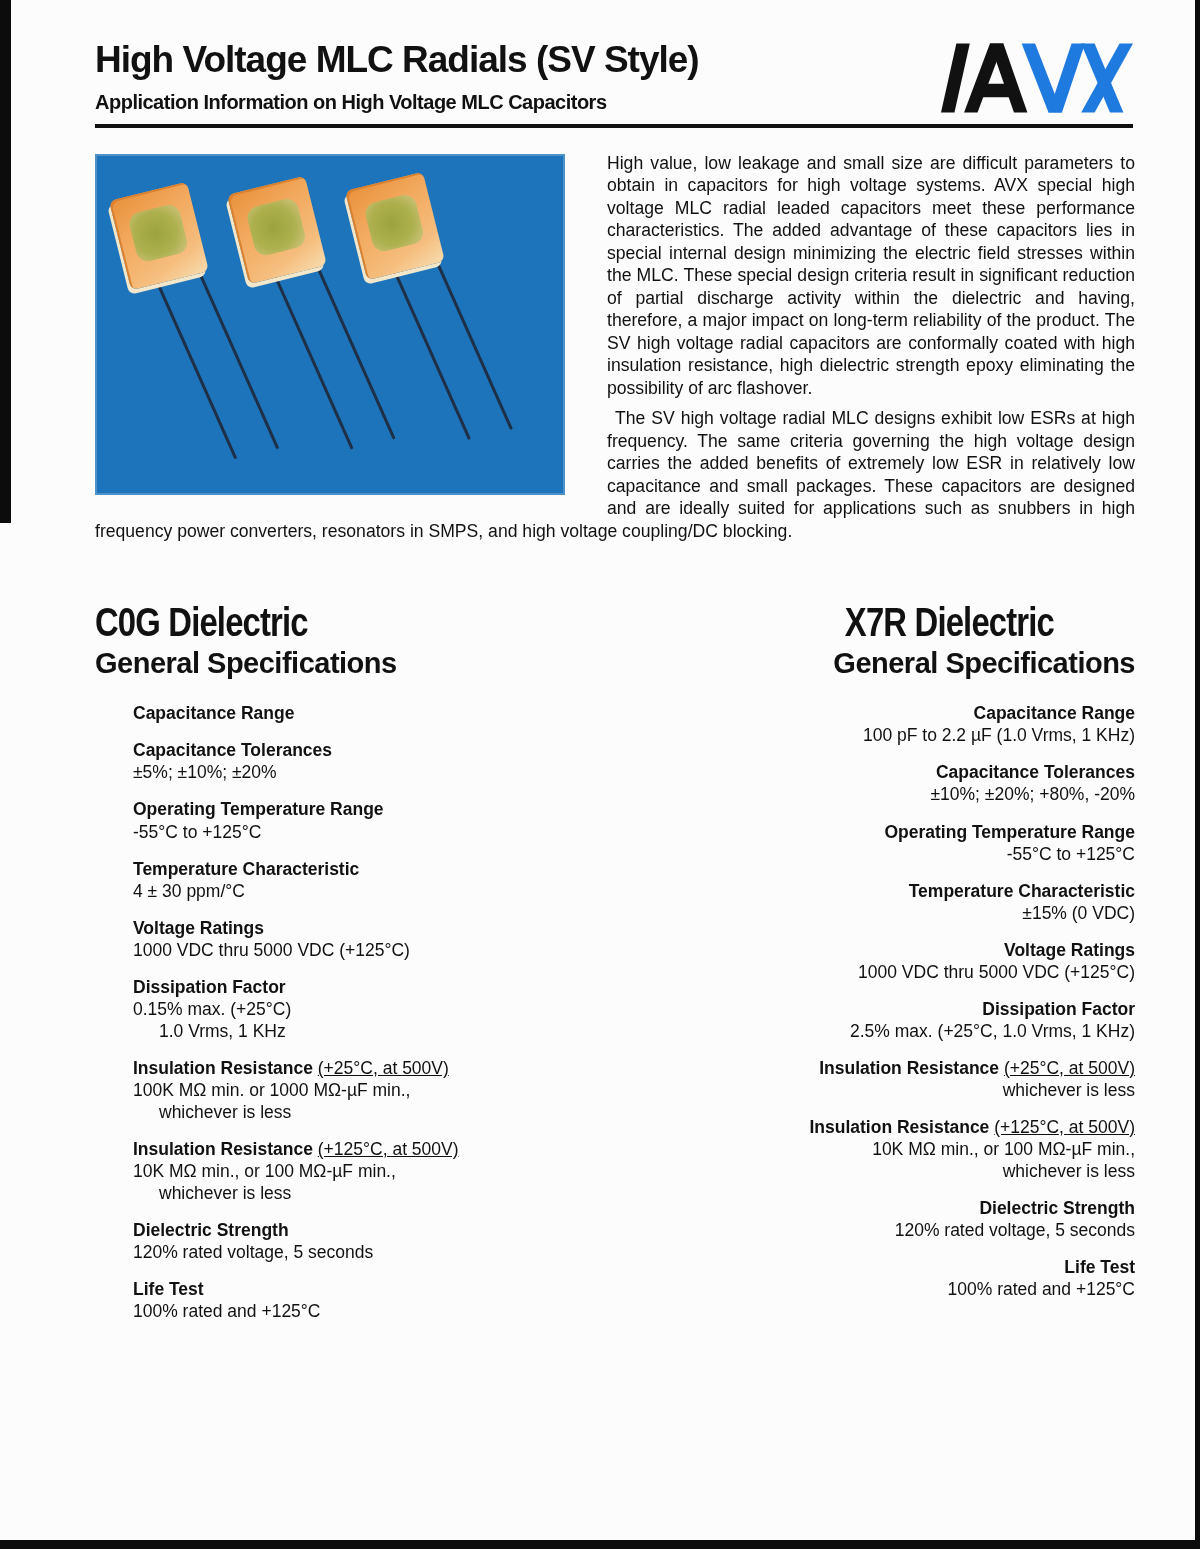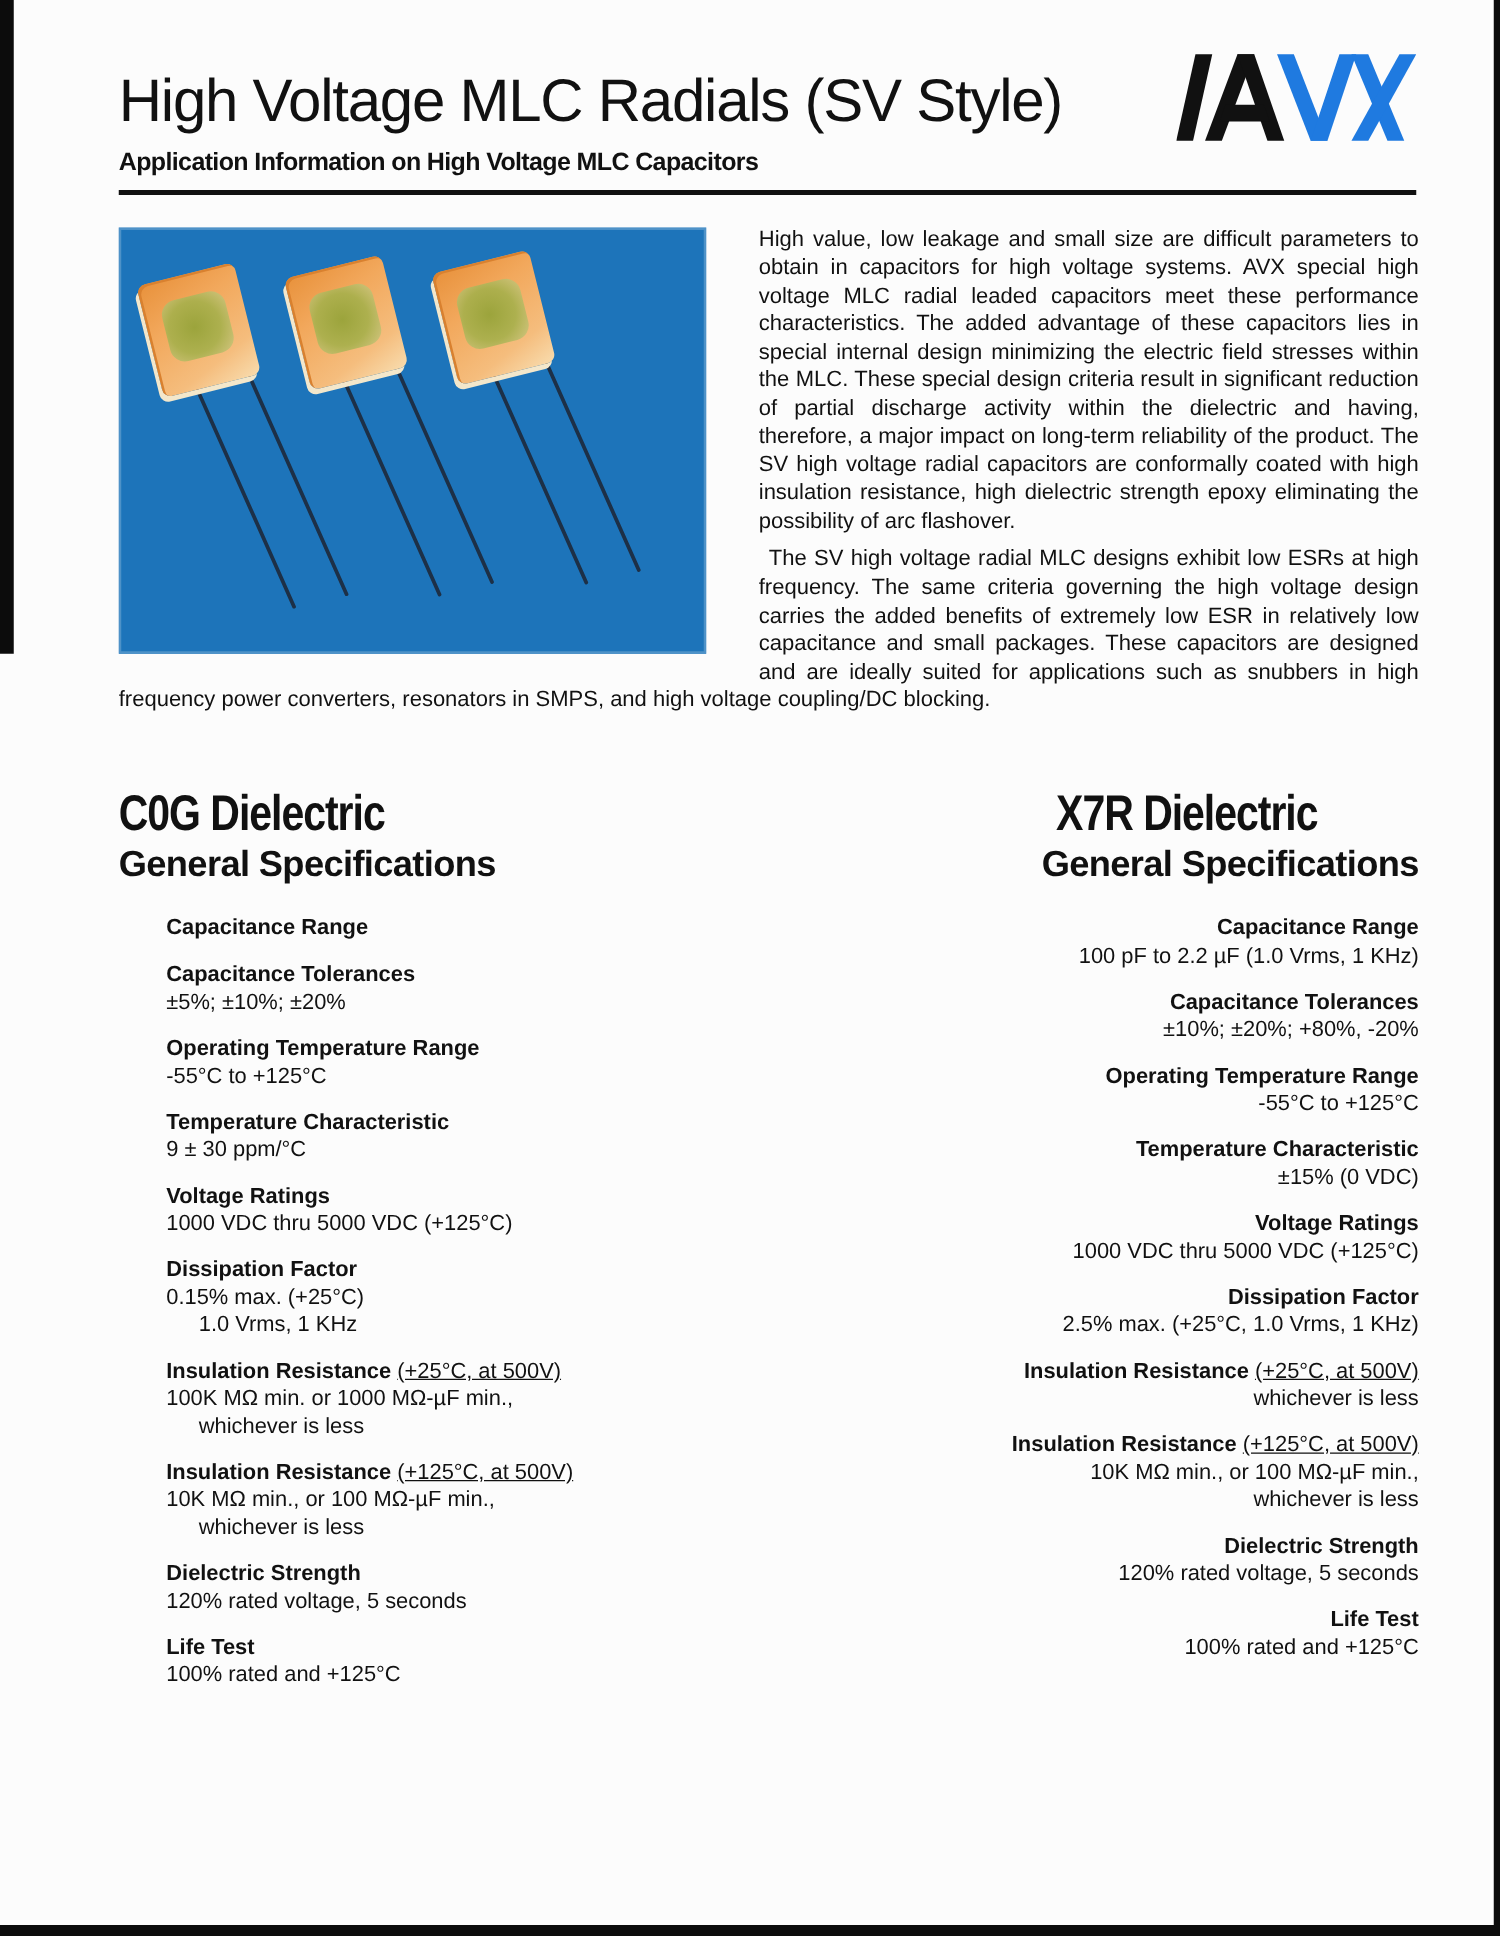--- a/index.html
+++ b/index.html
@@ -11,22 +11,22 @@
   }
   
   .edge-left{position:absolute;left:0;top:0;width:11px;height:523px;background:#0c0c0c;}
   .edge-right{position:absolute;right:0;top:0;width:5px;height:1549px;background:#0c0c0c;}
   .edge-bottom{position:absolute;left:0;bottom:0;width:1200px;height:9px;background:#0c0c0c;}
 
   .content{position:absolute;left:95px;top:40px;width:1040px;}
 
   
   .doc-title{
-    font-size:48px;font-weight:normal;letter-spacing:-1px;line-height:1.1;
-    margin:16px 0 10px 0;
+    font-size:37px;font-weight:bold;letter-spacing:-1px;line-height:1.1;
+    margin:0 0 10px 0;
   }
   .logo{position:absolute;top:2px;right:2px;width:192px;height:72px;}
   .doc-subtitle{
     font-size:20px;font-weight:bold;letter-spacing:-0.5px;margin:2px 0 10px 0;
   }
   .header-rule{height:4px;background:#111;width:1038px;margin:0 0 24px 0;}
 
   
   .intro{font-size:17.6px;line-height:1.28;text-align:justify;}
   .photo{
@@ -137,21 +137,21 @@
         <div class="spec">
           <div><span class="lbl">Capacitance Tolerances</span></div>
           <div class="val">±5%; ±10%; ±20%</div>
         </div>
         <div class="spec">
           <div><span class="lbl">Operating Temperature Range</span></div>
           <div class="val">-55°C to +125°C</div>
         </div>
         <div class="spec">
           <div><span class="lbl">Temperature Characteristic</span></div>
-          <div class="val">9 ± 30 ppm/°C</div>
+          <div class="val">4 ± 30 ppm/°C</div>
         </div>
         <div class="spec">
           <div><span class="lbl">Voltage Ratings</span></div>
           <div class="val">1000 VDC thru 5000 VDC (+125°C)</div>
         </div>
         <div class="spec">
           <div><span class="lbl">Dissipation Factor</span></div>
           <div class="val">0.15% max. (+25°C)</div>
           <div class="val ind">1.0 Vrms, 1 KHz</div>
         </div>

